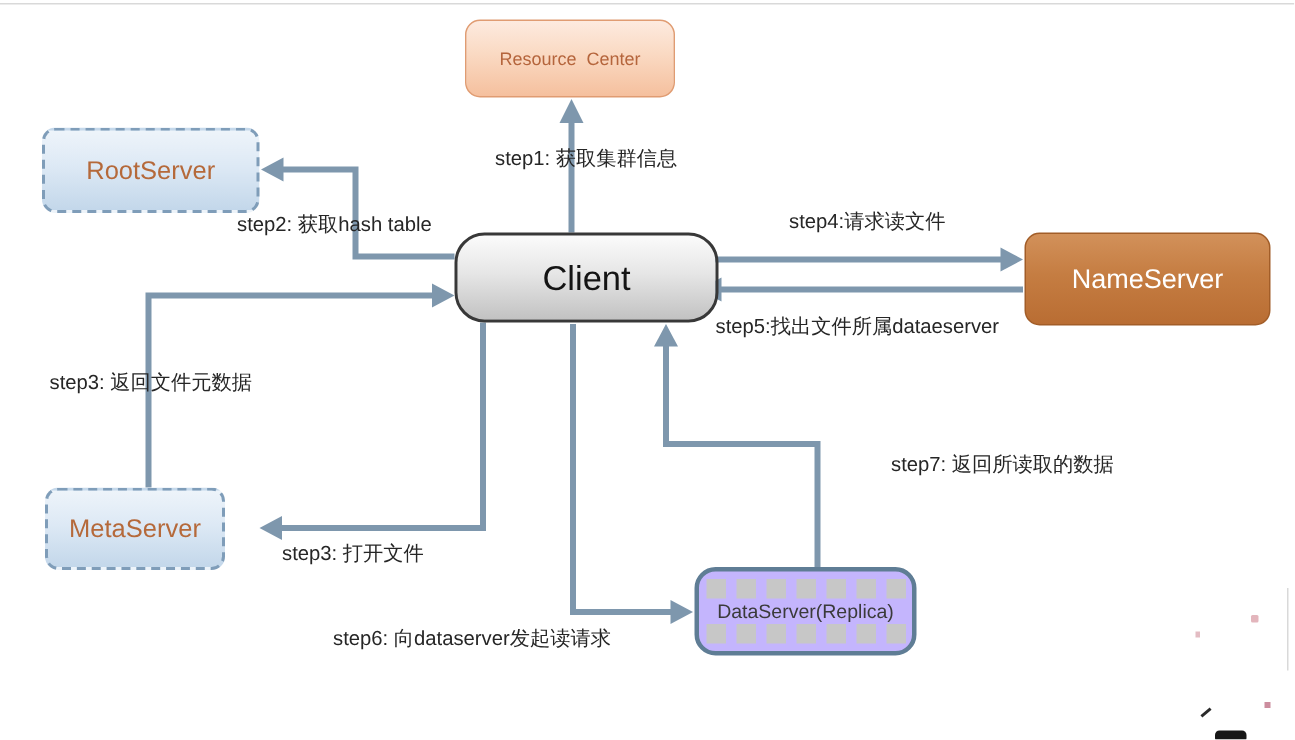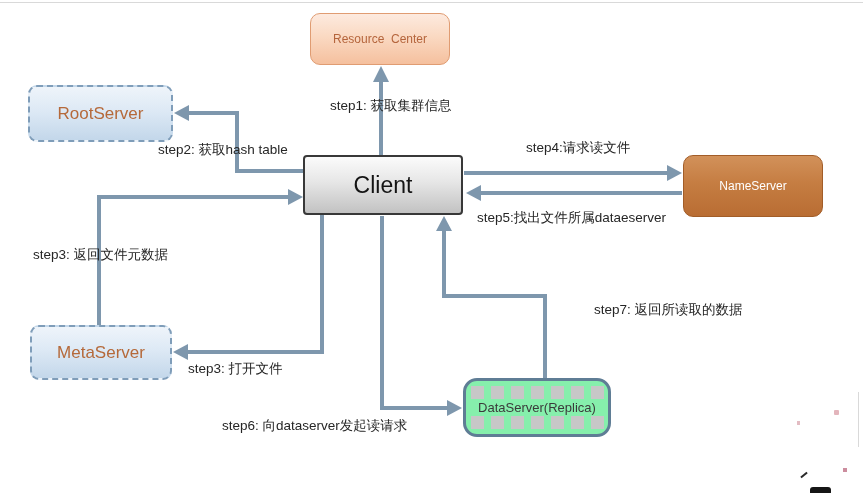--- a/index.html
+++ b/index.html
@@ -46,46 +46,46 @@
   }
 
   .node-blue {
     border: 2px dashed #7f9db9;
     border-radius: 9px;
     background: linear-gradient(180deg, #eef4fa 0%, #dde9f5 45%, #c3d7ea 100%);
     color: #b5693a;
     font-size: 17px;
   }
   .node-root { left: 28px; top: 85px; width: 145px; height: 57px; }
-  .node-meta { left: 30px; top: 325px; width: 142px; height: 55px; }
+  .node-meta { left: 30px; top: 325px; width: 120px; height: 55px; }
 
   .node-client {
-    left: 303px; top: 155px; width: 160px; height: 60px;
+    left: 303px; top: 155px; width: 176px; height: 60px;
     border: 2px solid #383838;
-    border-radius: 4px;
+    border-radius: 20px;
     background: linear-gradient(180deg, #fbfbfb 0%, #e6e6e6 45%, #c2c2c2 100%);
     color: #141414;
     font-size: 23px;
     text-align: center;
   }
 
   .node-nameserver {
-    left: 683px; top: 155px; width: 140px; height: 62px;
+    left: 683px; top: 155px; width: 164px; height: 62px;
     border: 1px solid #a25d28;
     border-radius: 10px;
     background: linear-gradient(180deg, #d2915a 0%, #c57d42 45%, #b96d33 100%);
     color: #ffffff;
-    font-size: 12px;
+    font-size: 18px;
   }
 
   .node-dataserver {
     left: 463px; top: 378px; width: 148px; height: 59px;
     border: 3px solid #5f7d95;
     border-radius: 14px;
-    background: #86efac;
+    background: #c4b5fd;
     flex-direction: column;
     justify-content: space-between;
     padding: 5px 9px;
     color: #3a3a3a;
     font-size: 13px;
   }
   .blk-row { display: flex; gap: 7px; width: 100%; justify-content: center; }
   .blk { width: 13px; height: 13px; background: #c7c7c7; flex: 0 0 auto; }
   .ds-label { line-height: 14px; }
 

